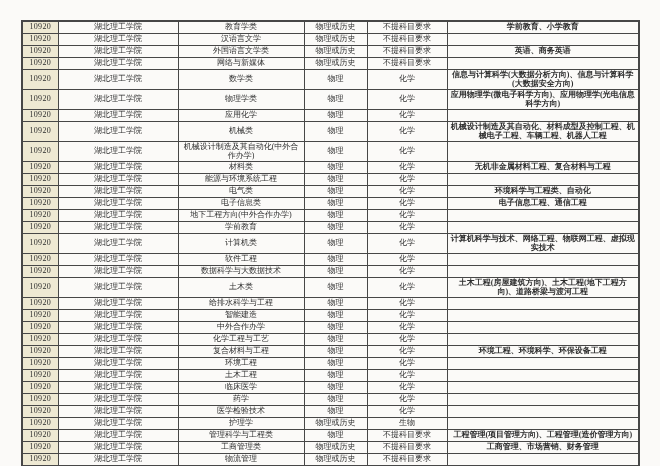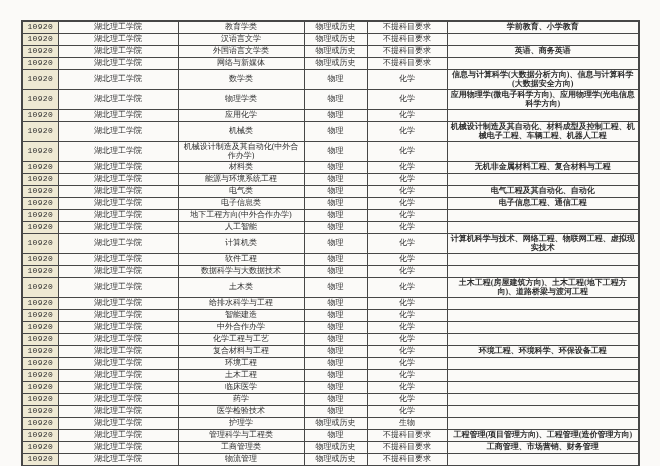--- a/index.html
+++ b/index.html
@@ -29,21 +29,21 @@
     line-height: 8.5px;
     padding: 1px 2px;
     height: 9px;
     text-align: center;
     vertical-align: middle;
     word-break: break-all;
   }
   table.req { border: 2px solid var(--border-color, #474747); }
   td.code {
     background: var(--code-cell-bg, #eee9d3);
-    font-family: Liberation Mono, monospace;
+    font-family: Liberation Serif, serif;
     letter-spacing: 0.3px;
   }
   td.note { text-align: left; font-weight: bold; }
 </style>
 </head>
 <body>
 
 <div class="sheet">
   <table class="req">
     <colgroup>
@@ -142,42 +142,42 @@
     <td>物理</td>
     <td>化学</td>
     <td class="note"></td>
   </tr>
         <tr>
     <td class="code">10920</td>
     <td>湖北理工学院</td>
     <td>电气类</td>
     <td>物理</td>
     <td>化学</td>
-    <td class="note">电气工程及其自动化、自动化</td>
+    <td class="note">环境科学与工程类、自动化</td>
   </tr>
         <tr>
     <td class="code">10920</td>
     <td>湖北理工学院</td>
     <td>电子信息类</td>
     <td>物理</td>
     <td>化学</td>
     <td class="note">电子信息工程、通信工程</td>
   </tr>
         <tr>
     <td class="code">10920</td>
     <td>湖北理工学院</td>
     <td>地下工程方向(中外合作办学)</td>
     <td>物理</td>
     <td>化学</td>
     <td class="note"></td>
   </tr>
         <tr>
     <td class="code">10920</td>
     <td>湖北理工学院</td>
-    <td>人工智能</td>
+    <td>学前教育</td>
     <td>物理</td>
     <td>化学</td>
     <td class="note"></td>
   </tr>
         <tr>
     <td class="code">10920</td>
     <td>湖北理工学院</td>
     <td>计算机类</td>
     <td>物理</td>
     <td>化学</td>

